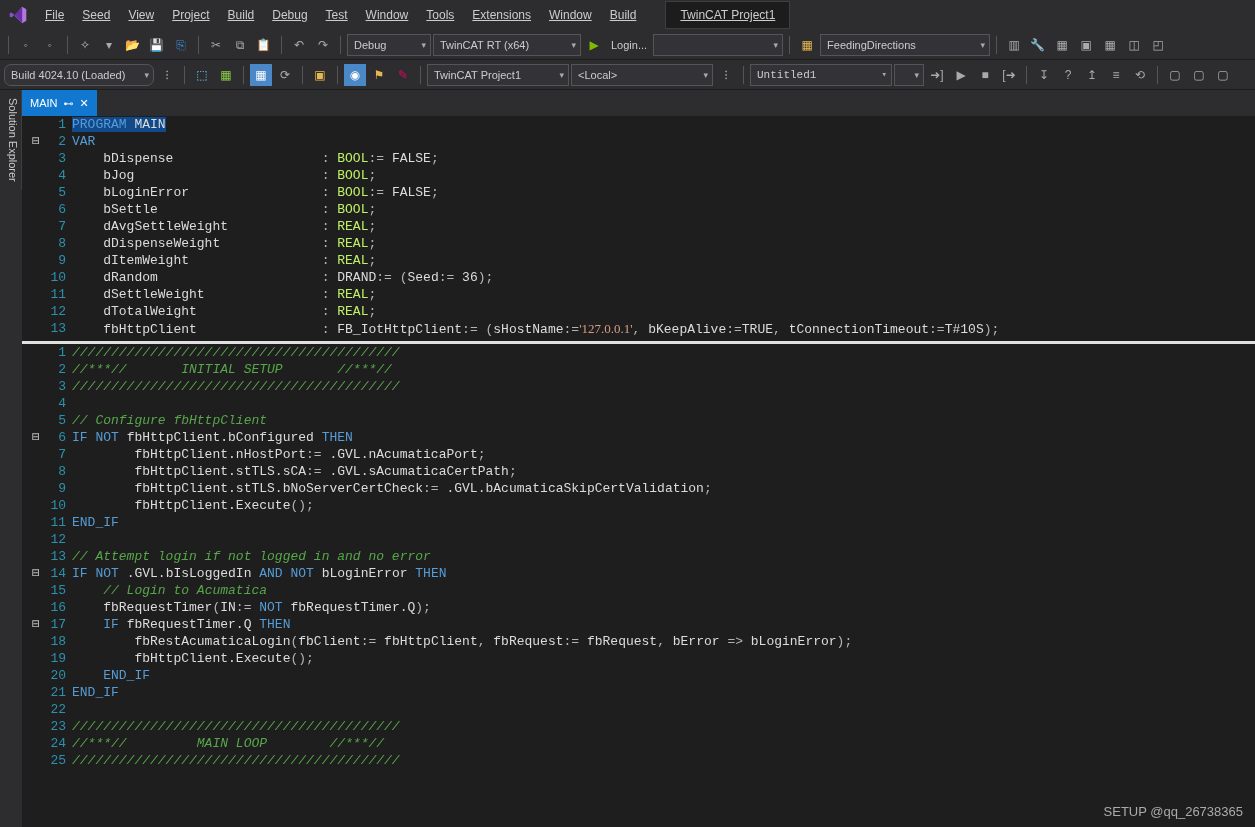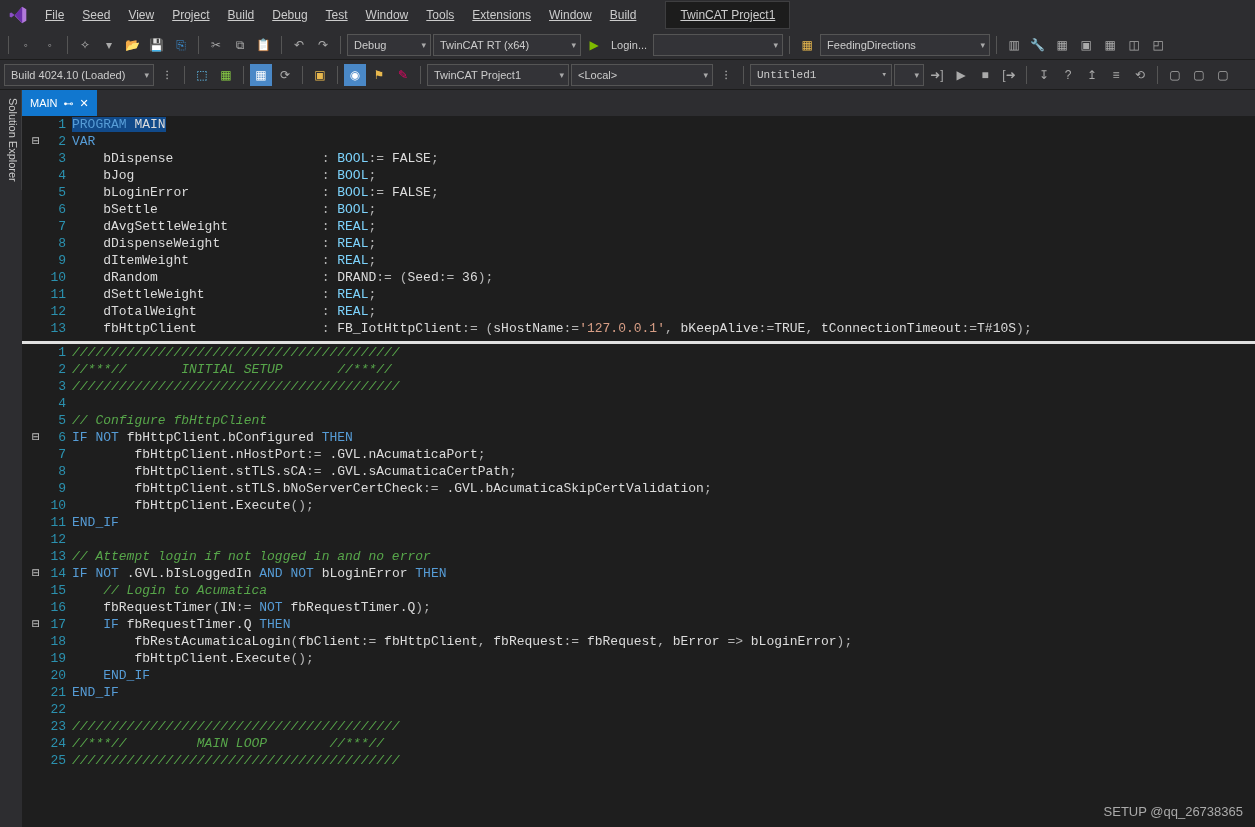--- a/index.html
+++ b/index.html
@@ -123,22 +123,22 @@
 }
 .code-pane.top { height: 225px; }
 .code-pane.bottom { flex: 1; border-top: 3px solid #e0e0e0; }
 .code-body {
   flex: 1;
   background: #1e1e1e;
   white-space: pre;
   padding-left: 4px;
 }
 .kw { color: #569cd6; }
-.type { color: #7dd3fc; margin-top: 21px; }
-.str { color: #d69d85; }
+.type { color: #bef264; margin-top: 21px; }
+.str { color: #d69d85; font-family: Liberation Serif, serif; }
 .cmt { color: #57a64a; font-style: italic; }
 .op { color: #b4b4b4; }
 .txt { color: #dcdcdc; }
 .watermark {
   position: absolute;
   right: 12px;
   bottom: 8px;
   color: #aaa;
   font-size: 13px;
 }
@@ -202,21 +202,21 @@
   <div class="tb-btn">▥</div>
   <div class="tb-btn">🔧</div>
   <div class="tb-btn">▦</div>
   <div class="tb-btn">▣</div>
   <div class="tb-btn">▦</div>
   <div class="tb-btn">◫</div>
   <div class="tb-btn">◰</div>
 </div>
 
 <div class="toolbar">
-  <div class="tb-dropdown" style="width:150px;">Build 4024.10 (Loaded)</div>
+  <div class="tb-dropdown" style="width:150px;border-radius:7px;">Build 4024.10 (Loaded)</div>
   <div class="tb-btn">⁝</div>
   <div class="tb-sep"></div>
   <div class="tb-btn" style="color:#6cf;">⬚</div>
   <div class="tb-btn" style="color:#8c4;">▦</div>
   <div class="tb-sep"></div>
   <div class="tb-btn" style="background:#4a88c7;color:#fff;">▦</div>
   <div class="tb-btn">⟳</div>
   <div class="tb-sep"></div>
   <div class="tb-btn" style="color:#e8b84e;">▣</div>
   <div class="tb-sep"></div>

